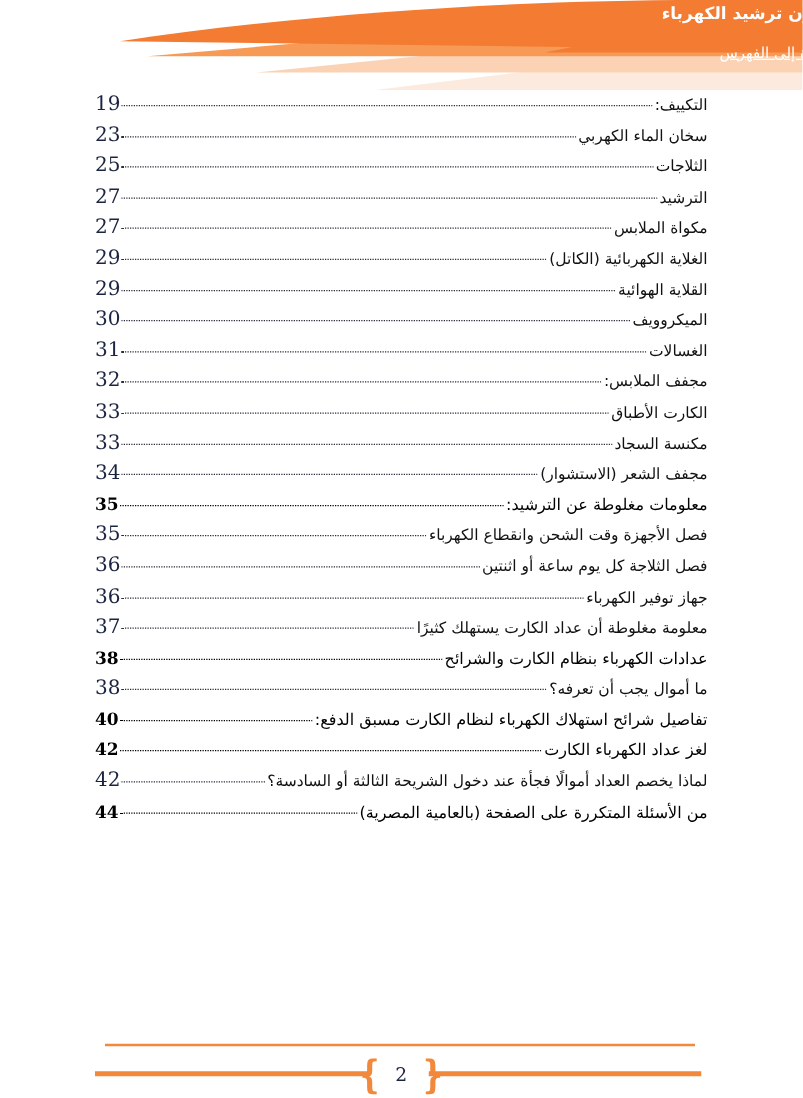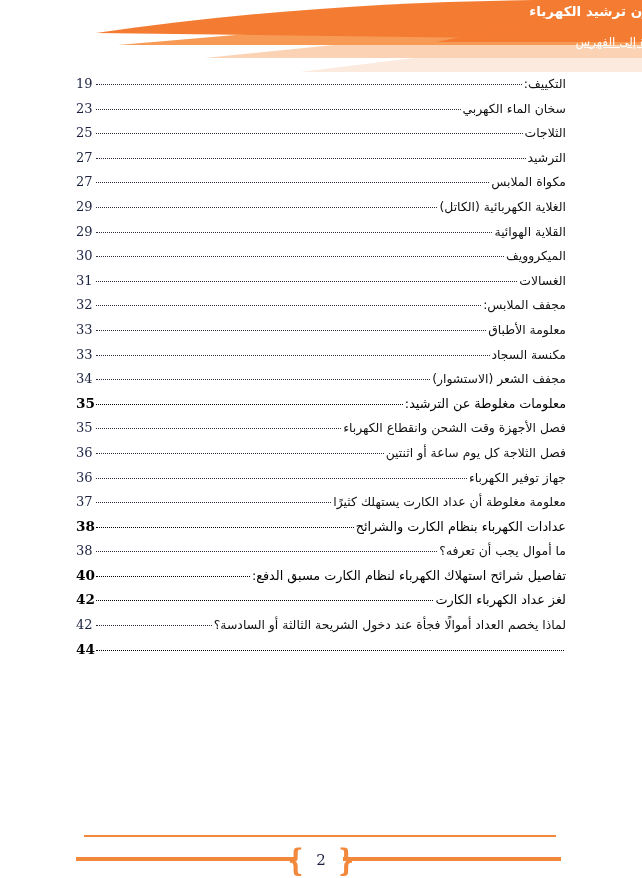--- a/index.html
+++ b/index.html
@@ -103,21 +103,21 @@
     right: 0;
     height: 0;
     border-bottom: 1.4px dotted #2b2b3a;
   }
   .toc-row.bold .toc-leader::after {
     border-bottom: 1.9px dotted #000000;
   }
   .toc-page {
     flex: 0 0 auto;
     font-family: "DejaVu Serif", "Liberation Serif", serif;
-    font-size: 13px;
+    font-size: 16px;
     color: #1b2340;
     direction: ltr;
     text-align: left;
     min-width: 19px;
   }
   .toc-row.bold .toc-page {
     font-weight: bold;
     color: #000000;
     font-size: 13.6px;
   }
@@ -246,21 +246,21 @@
       <span class="toc-label">الغسالات</span>
       <span class="toc-leader"></span>
       <span class="toc-page">31</span>
     </div>
     <div class="toc-row">
       <span class="toc-label">مجفف الملابس:</span>
       <span class="toc-leader"></span>
       <span class="toc-page">32</span>
     </div>
     <div class="toc-row">
-      <span class="toc-label">معلومة الأطباق</span>
+      <span class="toc-label">الكارت الأطباق</span>
       <span class="toc-leader"></span>
       <span class="toc-page">33</span>
     </div>
     <div class="toc-row">
       <span class="toc-label">مكنسة السجاد</span>
       <span class="toc-leader"></span>
       <span class="toc-page">33</span>
     </div>
     <div class="toc-row">
       <span class="toc-label">مجفف الشعر (الاستشوار)</span>
@@ -311,20 +311,21 @@
       <span class="toc-label">لغز عداد الكهرباء الكارت</span>
       <span class="toc-leader"></span>
       <span class="toc-page">42</span>
     </div>
     <div class="toc-row">
       <span class="toc-label">لماذا يخصم العداد أموالًا فجأة عند دخول الشريحة الثالثة أو السادسة؟</span>
       <span class="toc-leader"></span>
       <span class="toc-page">42</span>
     </div>
     <div class="toc-row bold">
+      <span class="toc-label">من الأسئلة المتكررة على الصفحة (بالعامية المصرية)</span>
       <span class="toc-leader"></span>
       <span class="toc-page">44</span>
     </div>
   </div>
 
 <div class="page-footer">
   <div class="footer-line-top"></div>
   <div class="footer-line-bottom-right"></div>
   <div class="footer-line-bottom-left"></div>
   <div class="footer-pagenum-wrap">

